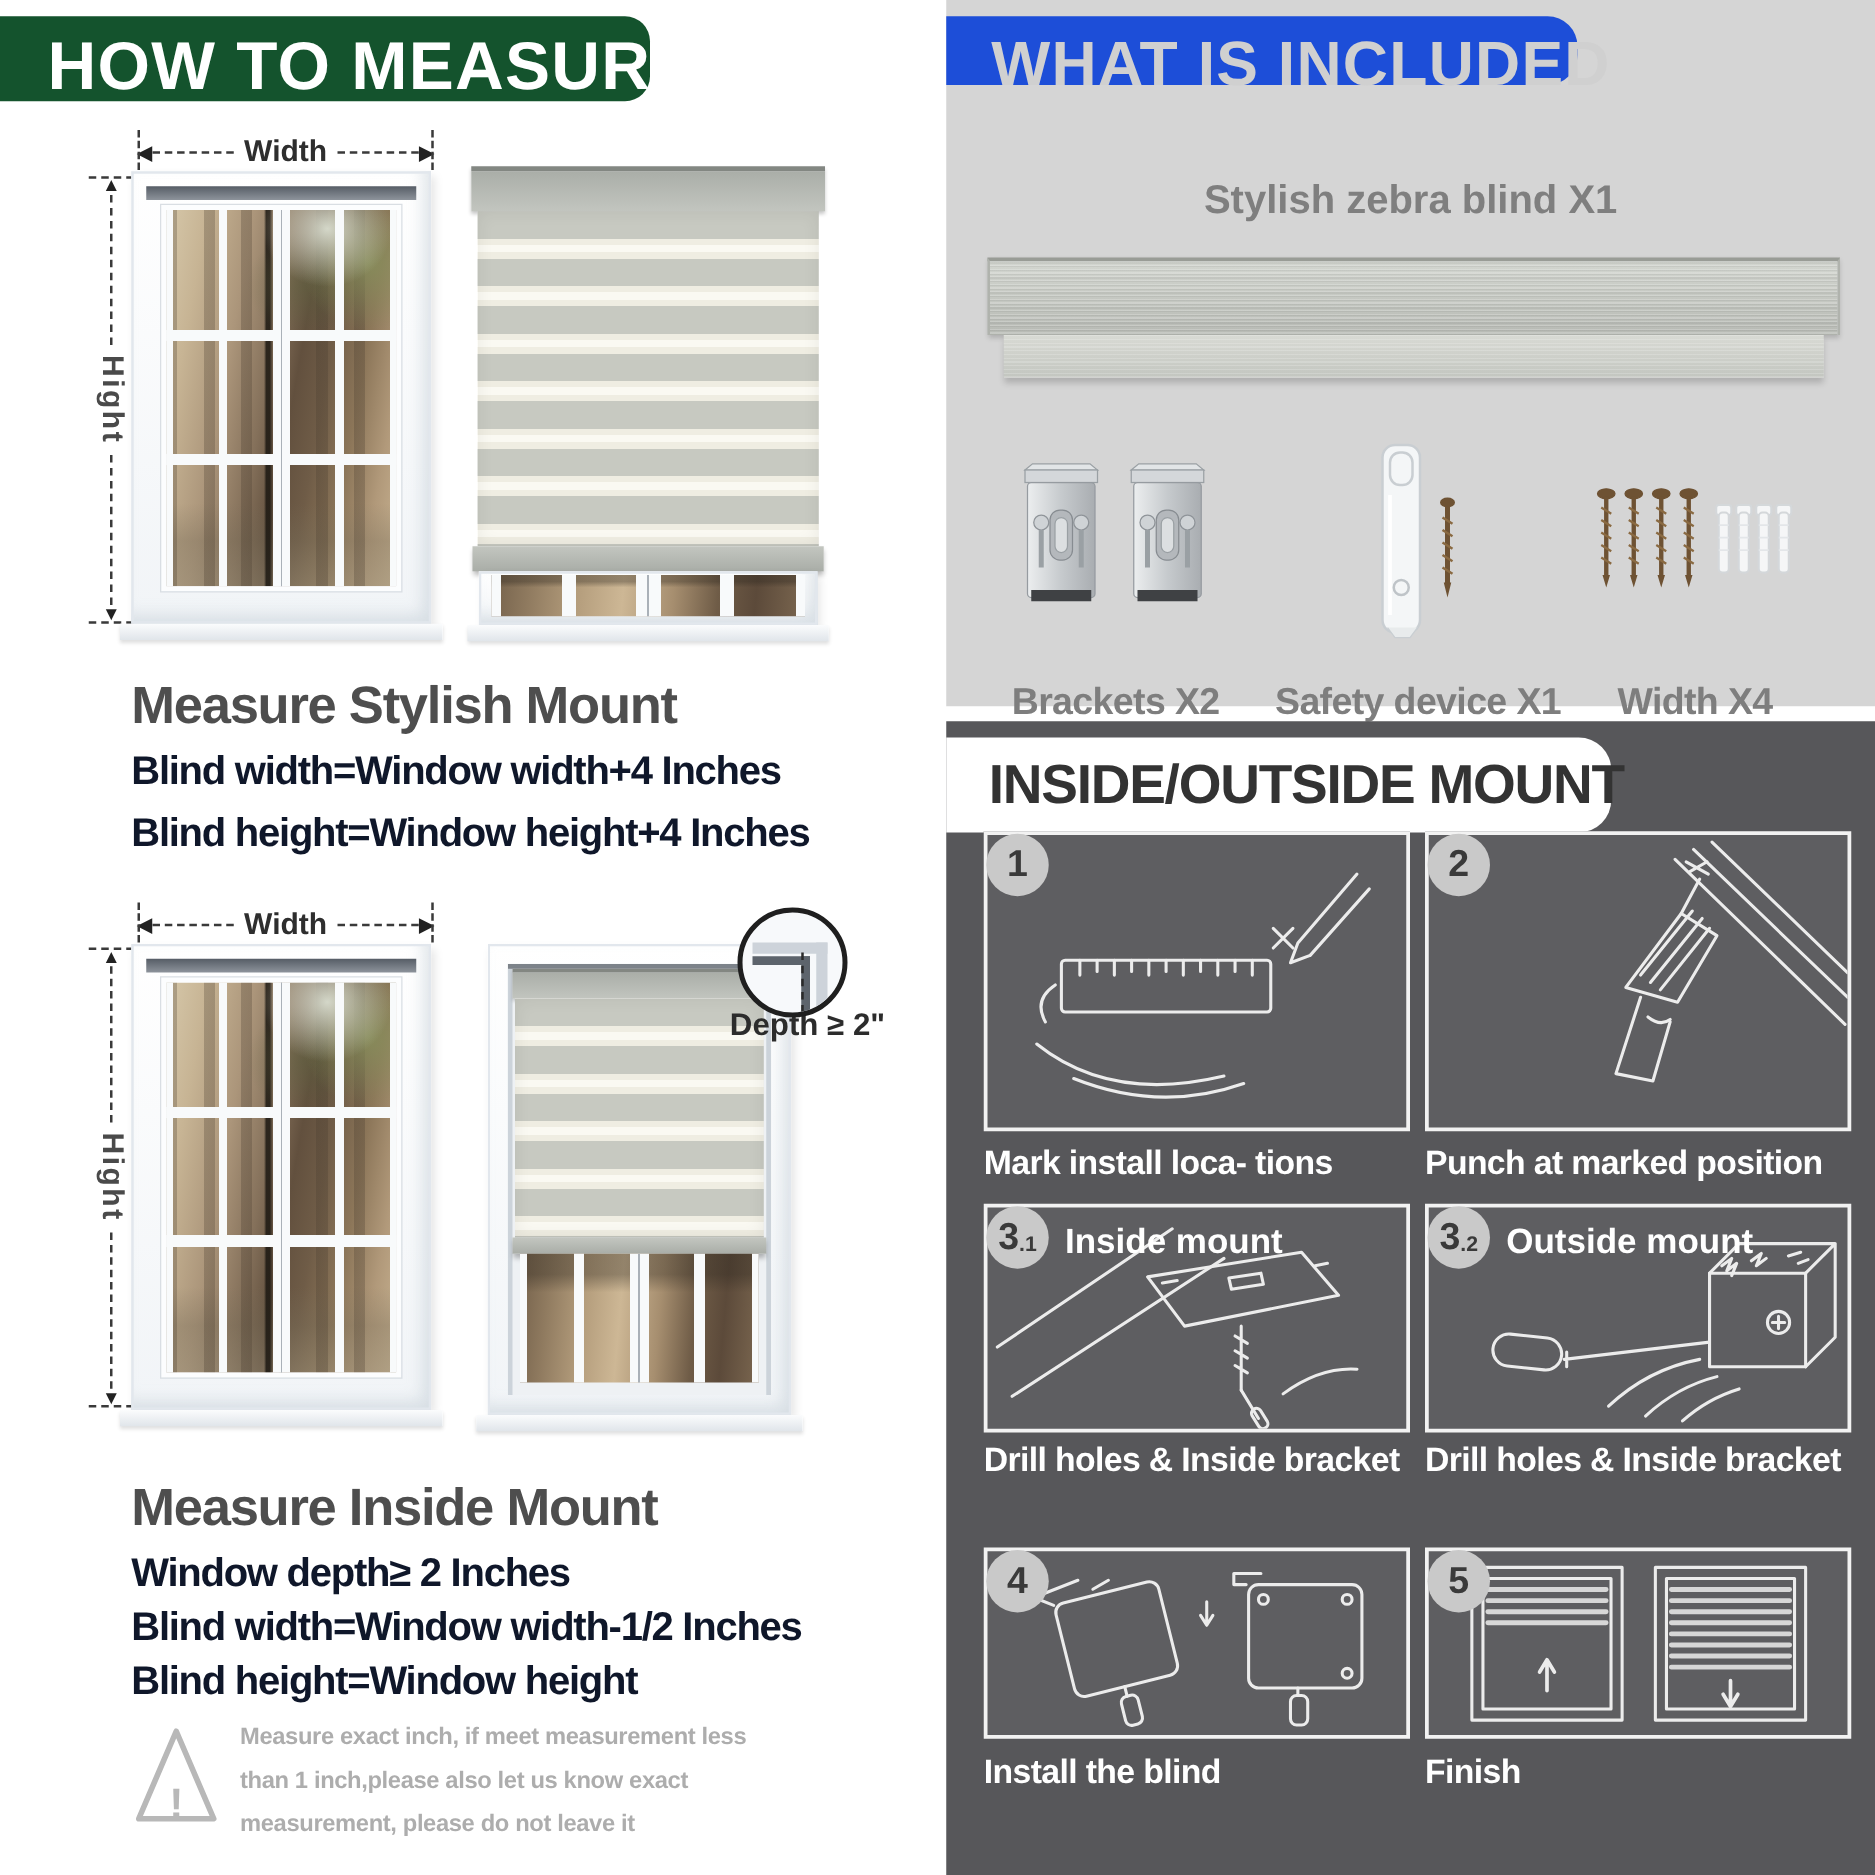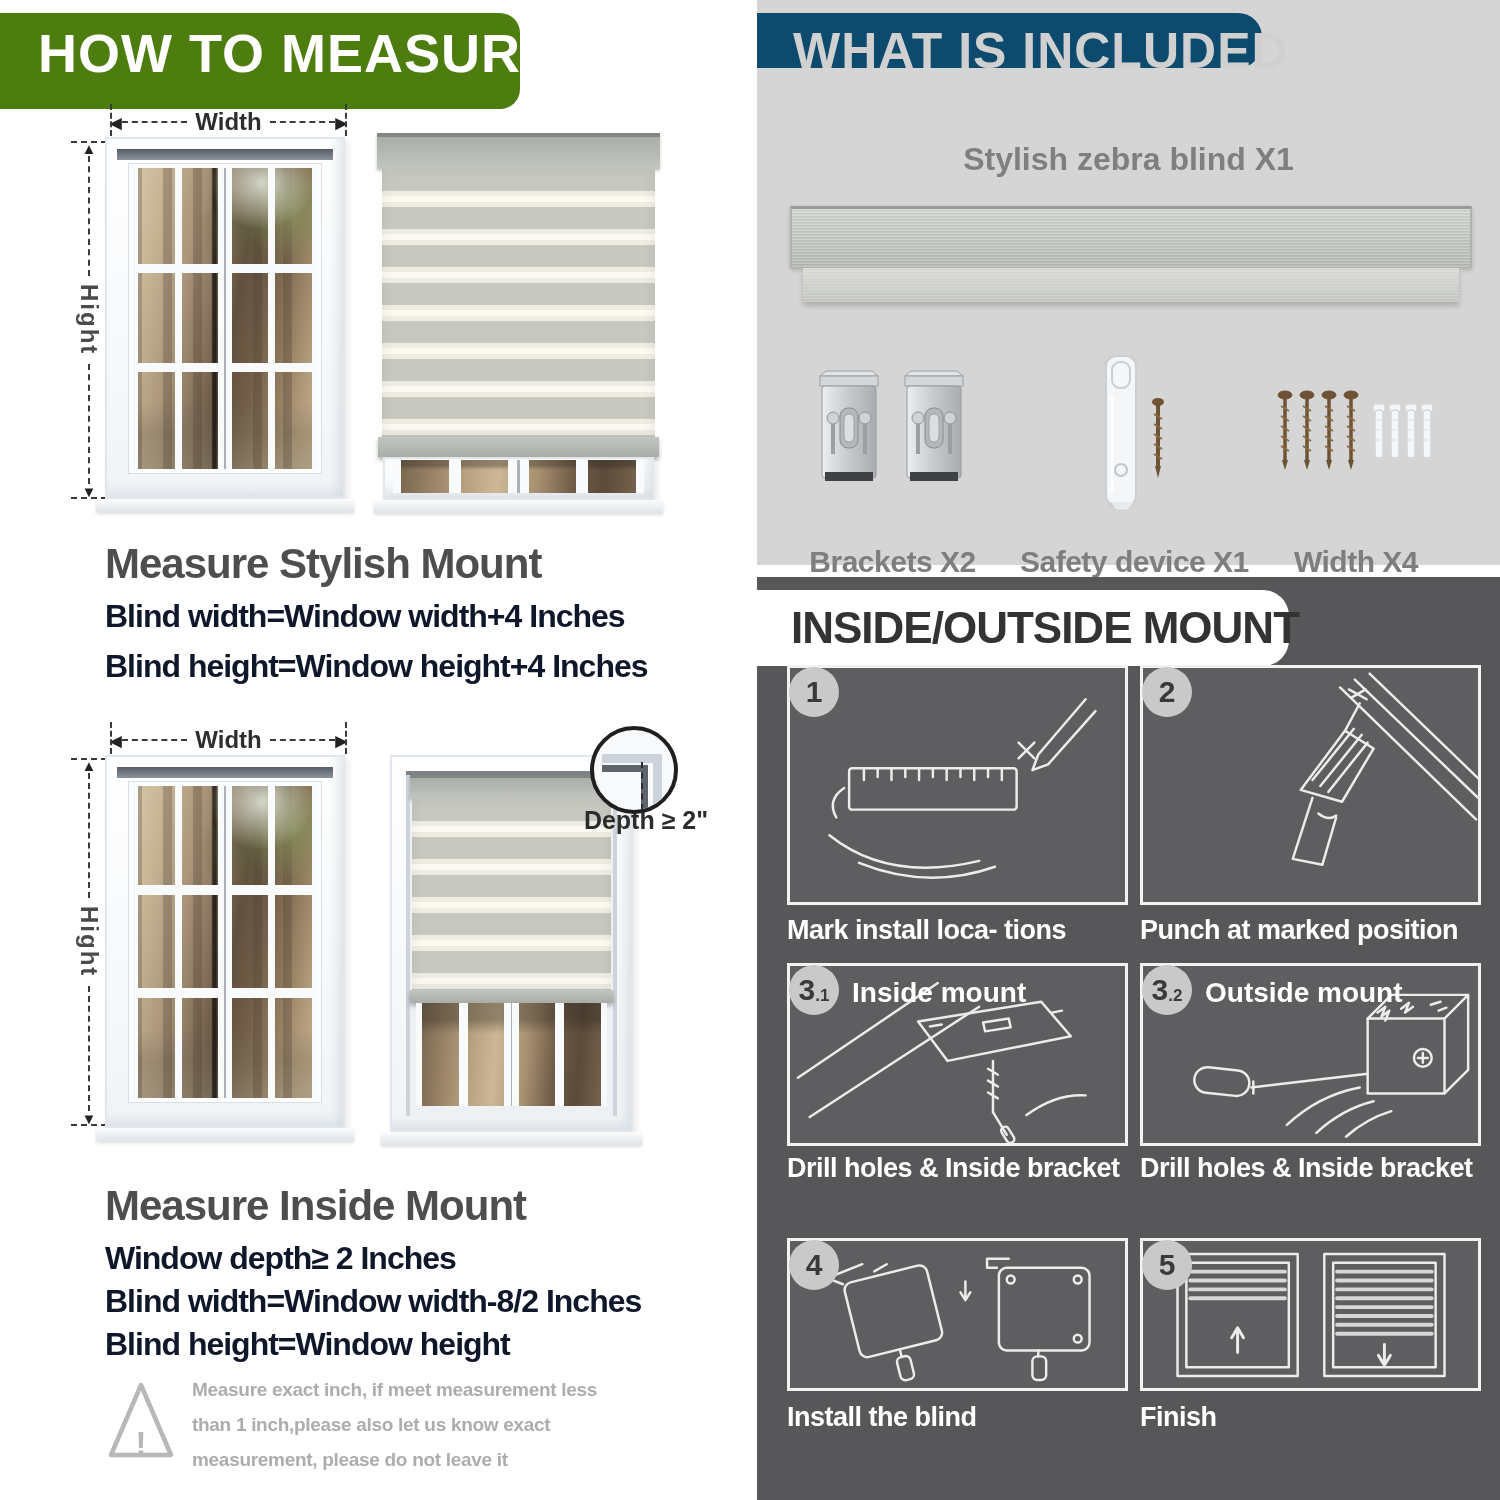--- a/index.html
+++ b/index.html
@@ -4,21 +4,21 @@
 <style>
   html,body{margin:0;padding:0;}
   body{
     width:1500px;height:1500px;position:relative;overflow:hidden;
     background:#ffffff;font-family:"Liberation Sans",sans-serif;
   }
   .abs{position:absolute;}
 
   
   #banner-left{
-    left:0;top:13px;width:520px;height:96px;background:#4d7c0f;
+    left:0;top:13px;width:520px;height:68px;background:#14532d;
     border-radius:0 20px 20px 0;color:#fff;font-size:54px;font-weight:bold;
     line-height:80px;padding-left:38px;letter-spacing:1px;box-sizing:border-box;
     white-space:nowrap;
   }
   .h-measure{font-size:42px;font-weight:bold;color:#4e4e4e;letter-spacing:-1px;white-space:nowrap;}
   .body-line{font-size:32px;font-weight:bold;color:#0f172a;letter-spacing:-1px;white-space:nowrap;}
 
   
   .winframe{
     background:linear-gradient(#ffffff,#f1f4f7);
@@ -92,21 +92,21 @@
 
   
   #warn-text{left:192px;top:1372px;font-size:19px;font-weight:bold;color:#adadad;
     line-height:35px;letter-spacing:-.3px;white-space:nowrap;}
   #warn-bang{left:108px;top:1378px;width:66px;height:86px;text-align:center;
     font-size:34px;font-weight:bold;color:#b8b8b8;line-height:130px;}
 
   
   #panel-light{left:757px;top:0;width:743px;height:565px;background:#d5d5d5;}
   #label-included{
-    left:757px;top:13px;width:505px;height:55px;background:#0c4a6e;
+    left:757px;top:13px;width:505px;height:55px;background:#1d4ed8;
     border-radius:0 24px 24px 0;line-height:77px;padding-left:36px;
     font-size:50px;font-weight:bold;color:#d0d0d0;letter-spacing:1px;
     box-sizing:border-box;white-space:nowrap;
   }
   #product-label{left:807px;top:141px;width:643px;text-align:center;
     font-size:32px;font-weight:bold;color:#7f7f7f;white-space:nowrap;}
   #rail-main{left:790px;top:206px;width:682px;height:62px;box-sizing:border-box;
     background:
       repeating-linear-gradient(to bottom, rgba(255,255,255,.20) 0 1px, rgba(0,0,0,.05) 1px 2px, rgba(0,0,0,0) 2px 3px),
       linear-gradient(#d3d6d0,#b7bab4);
@@ -231,21 +231,21 @@
 
 <div class="abs" id="mag">
   <div class="mag-fr-outer"></div>
   <div class="mag-fr-inner"></div>
   <div class="mag-dash"></div>
 </div>
 <div class="abs" id="depth-label">Depth ≥ 2"</div>
 
 <div class="abs h-measure" style="left:105px;top:1182px;">Measure Inside Mount</div>
 <div class="abs body-line" style="left:105px;top:1240px;">Window depth≥ 2 Inches</div>
-<div class="abs body-line" style="left:105px;top:1283px;">Blind width=Window width-8/2 Inches</div>
+<div class="abs body-line" style="left:105px;top:1283px;">Blind width=Window width-1/2 Inches</div>
 <div class="abs body-line" style="left:105px;top:1326px;">Blind height=Window height</div>
 
 <svg class="abs" style="left:106px;top:1376px;" width="70" height="90" viewBox="0 0 70 90">
   <path d="M35 9 L65 79 L5 79 Z" fill="none" stroke="#b8b8b8" stroke-width="4.5" stroke-linejoin="round"></path>
 </svg>
 <div class="abs" id="warn-bang">!</div>
 <div class="abs" id="warn-text">
   <div>Measure exact inch, if meet measurement less</div>
   <div>than 1 inch,please also let us know exact</div>
   <div>measurement, please do not leave it</div>

